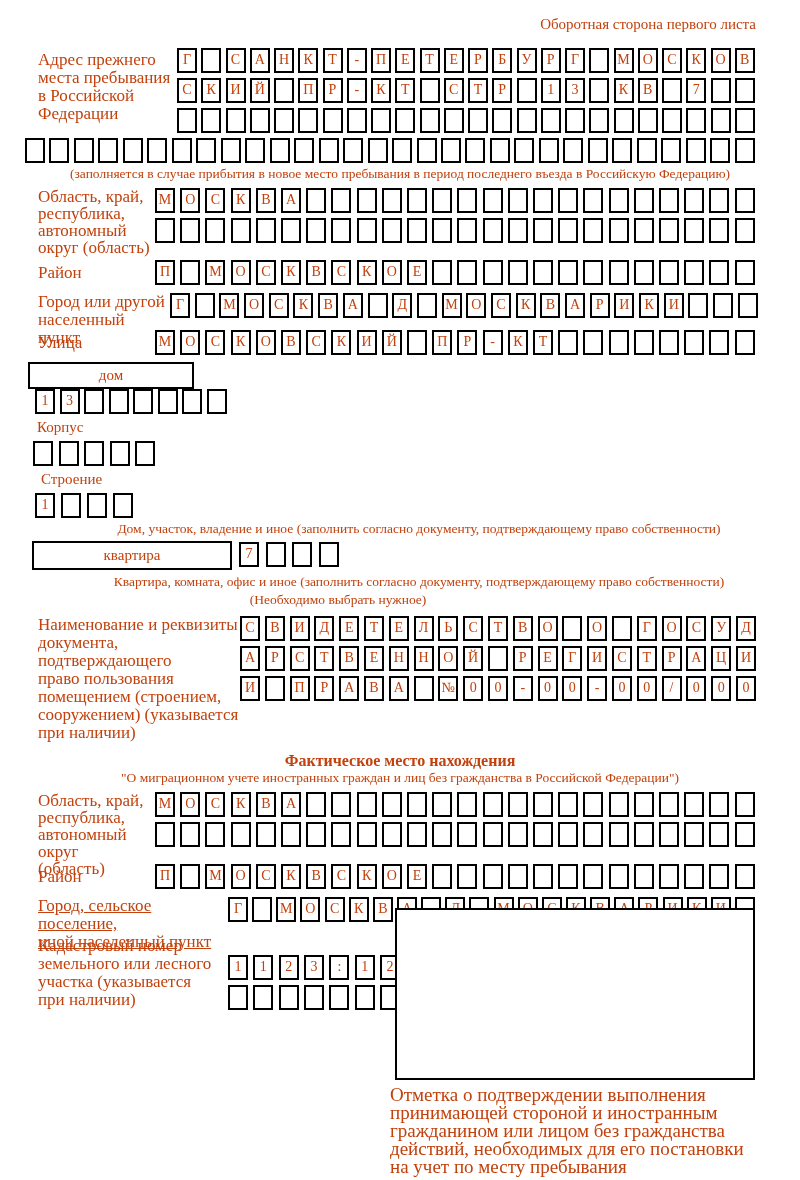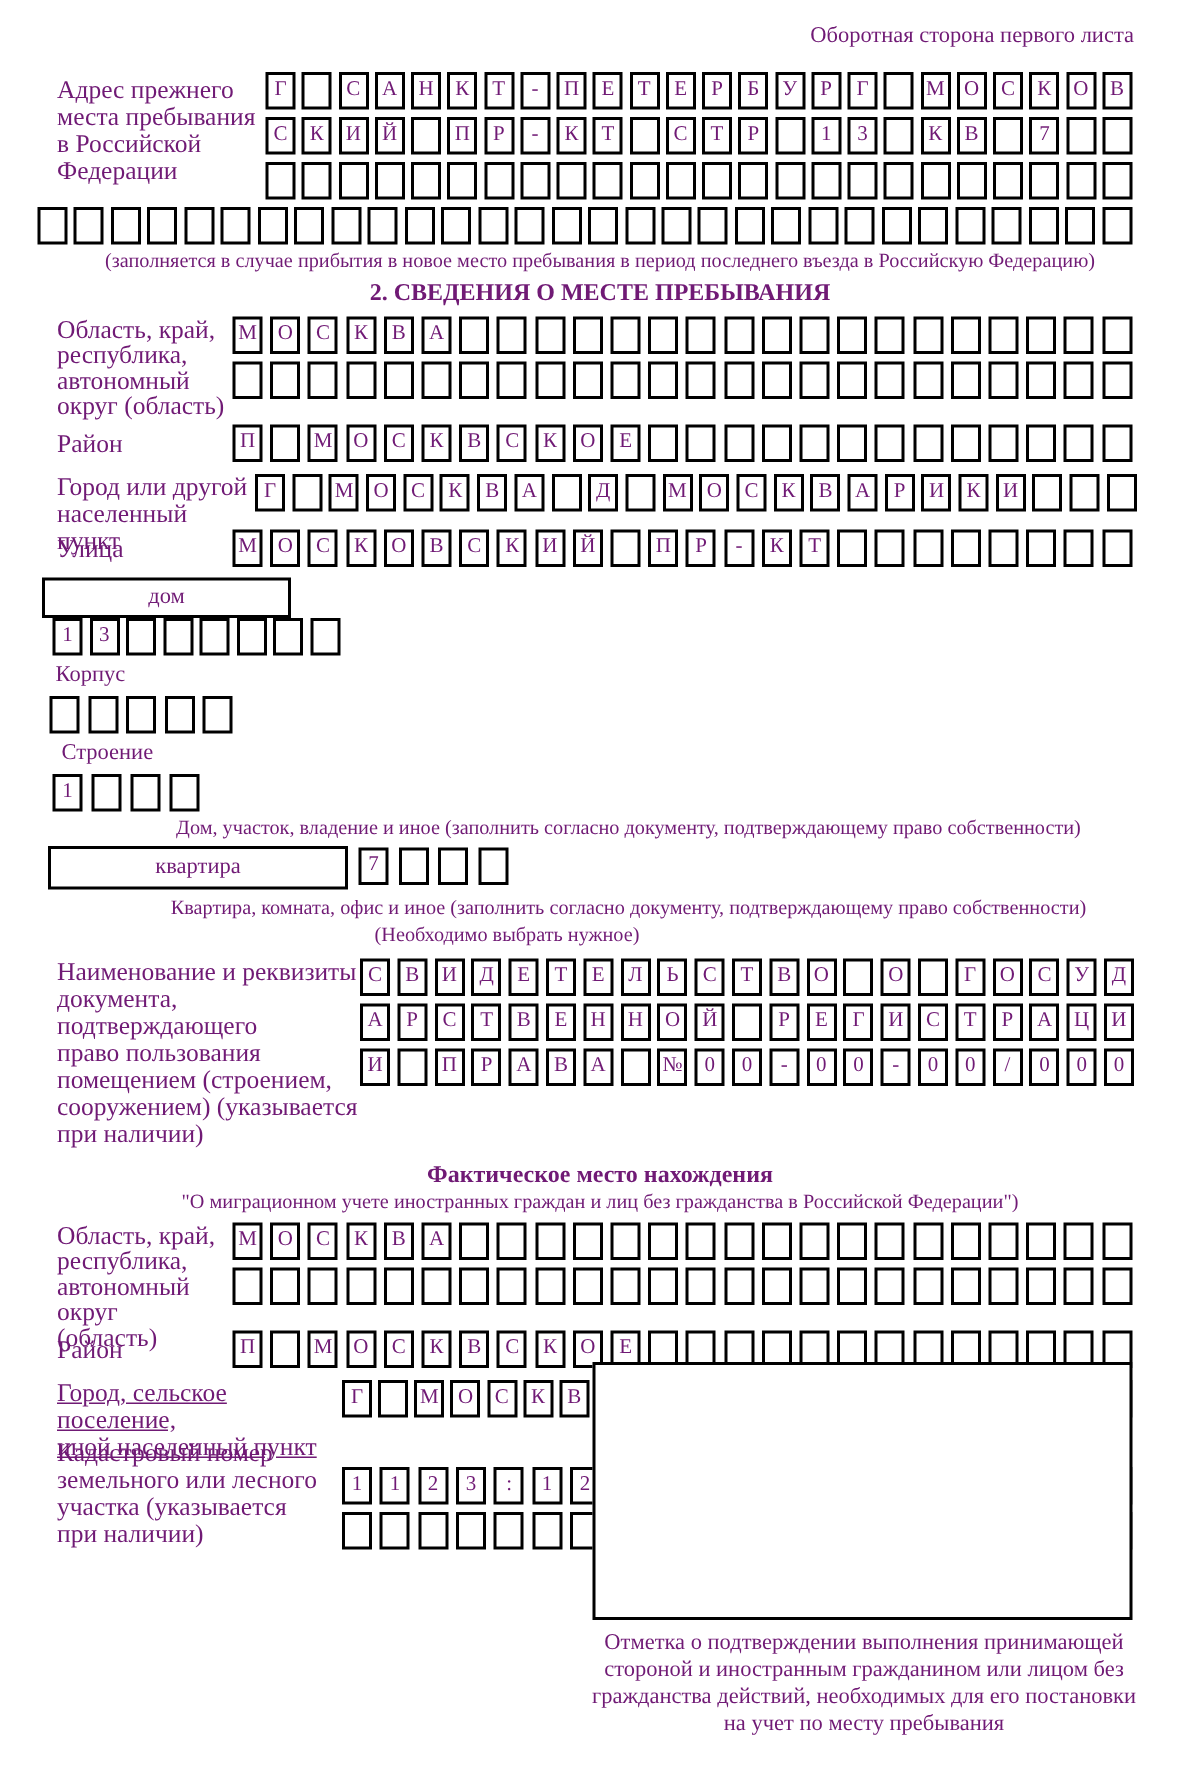--- a/index.html
+++ b/index.html
@@ -1,19 +1,19 @@
 <!DOCTYPE html>
 <html><head>
 <meta charset="utf-8">
 <style>
   * { box-sizing: border-box; margin: 0; padding: 0; }
   html,body { background:#fff; }
   .page {
     width: 800px; height: 1180px;
-    background: #fff; color: #701a75;
+    background: #fff; color: #c2410c;
     font-family: "Liberation Serif", "DejaVu Serif", serif;
     font-size: 15px;
     position: relative;
     overflow: hidden;
   }
   .hdr-note { text-align: right; padding: 16px 44px 0 0; font-size: 15px; }
   .flexrow { display: flex; align-items: flex-start; }
   .lbl { font-size: 17px; line-height: 18px; white-space: pre-line; flex: none; }
   .lbl.tight { line-height: 17px; }
   .cellrow { display: flex; justify-content: space-between; flex: none; }
@@ -32,21 +32,21 @@
     font-size: 15px; line-height: 23px; flex: none; background:#fff;
   }
   .inline-lbl { font-size: 15px; line-height: 27px; flex: none; }
   .cbox {
     display: inline-block; width: 22px; height: 26px; flex: none;
     border: 2px solid #000; text-align: center;
     font-size: 15px; line-height: 22px; background:#fff;
   }
   .stay span.txt { line-height: 26px; }
   .stamp-box { border: 2px solid #000; background: #fff; }
-  .stamp-caption { font-size: 15px; line-height: 18px; text-align: center; }
+  .stamp-caption { font-size: 19px; line-height: 18px; }
 </style>
 </head>
 <body>
 
 <div class="page">
 
   <div class="hdr-note">Оборотная сторона первого листа</div>
 
   <div class="flexrow" style="margin:15px 0 0 38px;">
     <div class="lbl" style="width:139px; padding-top:3px;">Адрес прежнего
@@ -161,21 +161,20 @@
       <div class="cell"></div>
       <div class="cell"></div>
       <div class="cell"></div>
       <div class="cell"></div>
       <div class="cell"></div>
       <div class="cell"></div>
       <div class="cell"></div>
     </div>
   <div class="center note" style="margin-top:3px;">(заполняется в случае прибытия в новое место пребывания в период последнего въезда в Российскую Федерацию)</div>
 
-  <div class="title" style="margin-top:5px;">2. СВЕДЕНИЯ О МЕСТЕ ПРЕБЫВАНИЯ</div>
 
   <div class="flexrow" style="margin:6px 0 0 38px; height:60px;">
     <div class="lbl tight" style="width:117px;">Область, край,
 республика,
 автономный
 округ (область)</div>
     <div>
       <div class="cellrow" style="width:600px">
           <div class="cell">М</div>
           <div class="cell">О</div>

